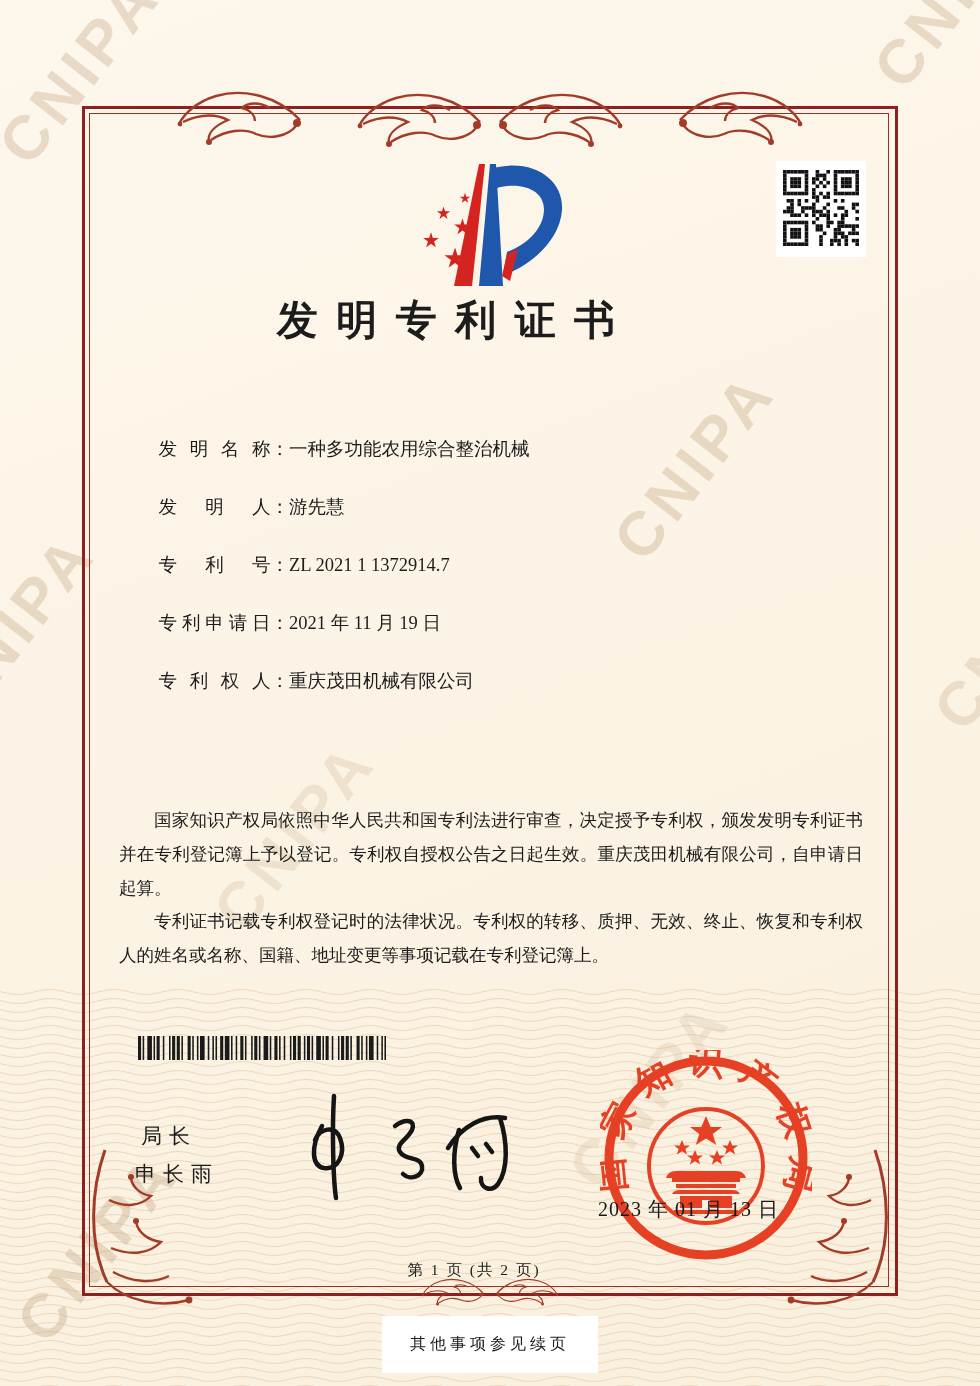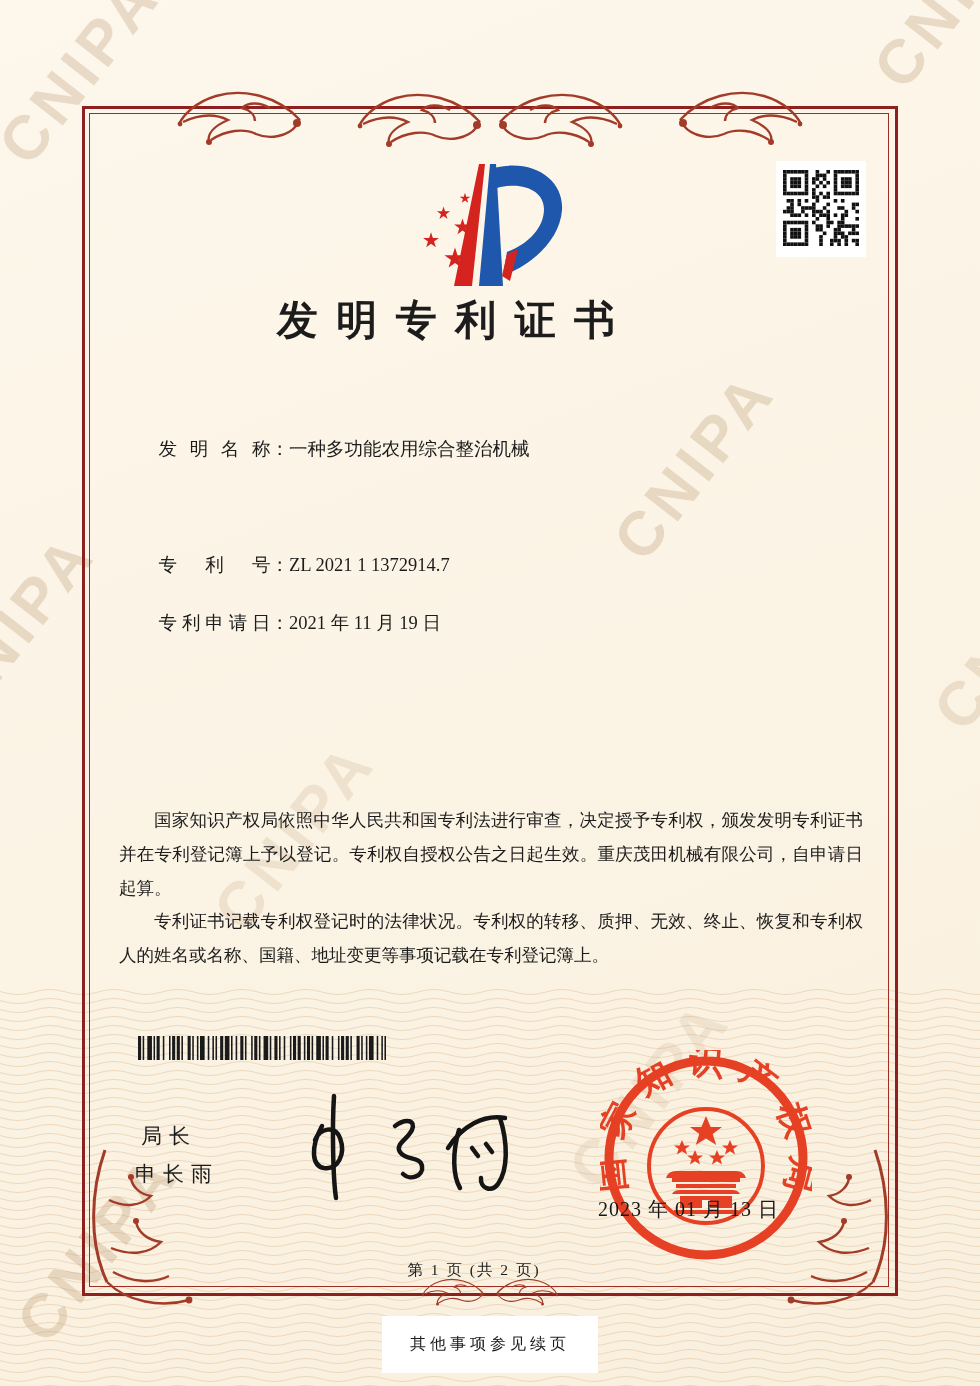--- a/index.html
+++ b/index.html
@@ -383,25 +383,31 @@
         <rect x="61.5" y="72.4" width="3.6" height="3.6"></rect>
         <rect x="72.4" y="72.4" width="3.6" height="3.6"></rect>
       </svg>
   </div>
 
   <div class="title">发明专利证书</div>
 
   <div class="field-row" style="top:415px;">
     <span class="flabel">发明名称</span><span>：</span><span class="fvalue">一种多功能农用综合整治机械</span>
   </div>
+  <div class="field-row" style="top:473px;">
+    <span class="flabel">发明人</span><span>：</span><span class="fvalue">游先慧</span>
+  </div>
   <div class="field-row" style="top:531px;">
     <span class="flabel">专利号</span><span>：</span><span class="fvalue">ZL 2021 1 1372914.7</span>
   </div>
   <div class="field-row" style="top:589px;">
     <span class="flabel">专利申请日</span><span>：</span><span class="fvalue">2021 年 11 月 19 日</span>
+  </div>
+  <div class="field-row" style="top:647px;">
+    <span class="flabel">专利权人</span><span>：</span><span class="fvalue">重庆茂田机械有限公司</span>
   </div>
 
 
   <div class="body-text">
     <p>国家知识产权局依照中华人民共和国专利法进行审查，决定授予专利权，颁发发明专利证书并在专利登记簿上予以登记。专利权自授权公告之日起生效。重庆茂田机械有限公司，自申请日起算。</p>
     <p>专利证书记载专利权登记时的法律状况。专利权的转移、质押、无效、终止、恢复和专利权人的姓名或名称、国籍、地址变更等事项记载在专利登记簿上。</p>
   </div>
 
   <div class="barcode">
     <svg id="barcode-svg" width="252" height="24" viewBox="0 0 252 24" fill="#1a1a1a">

